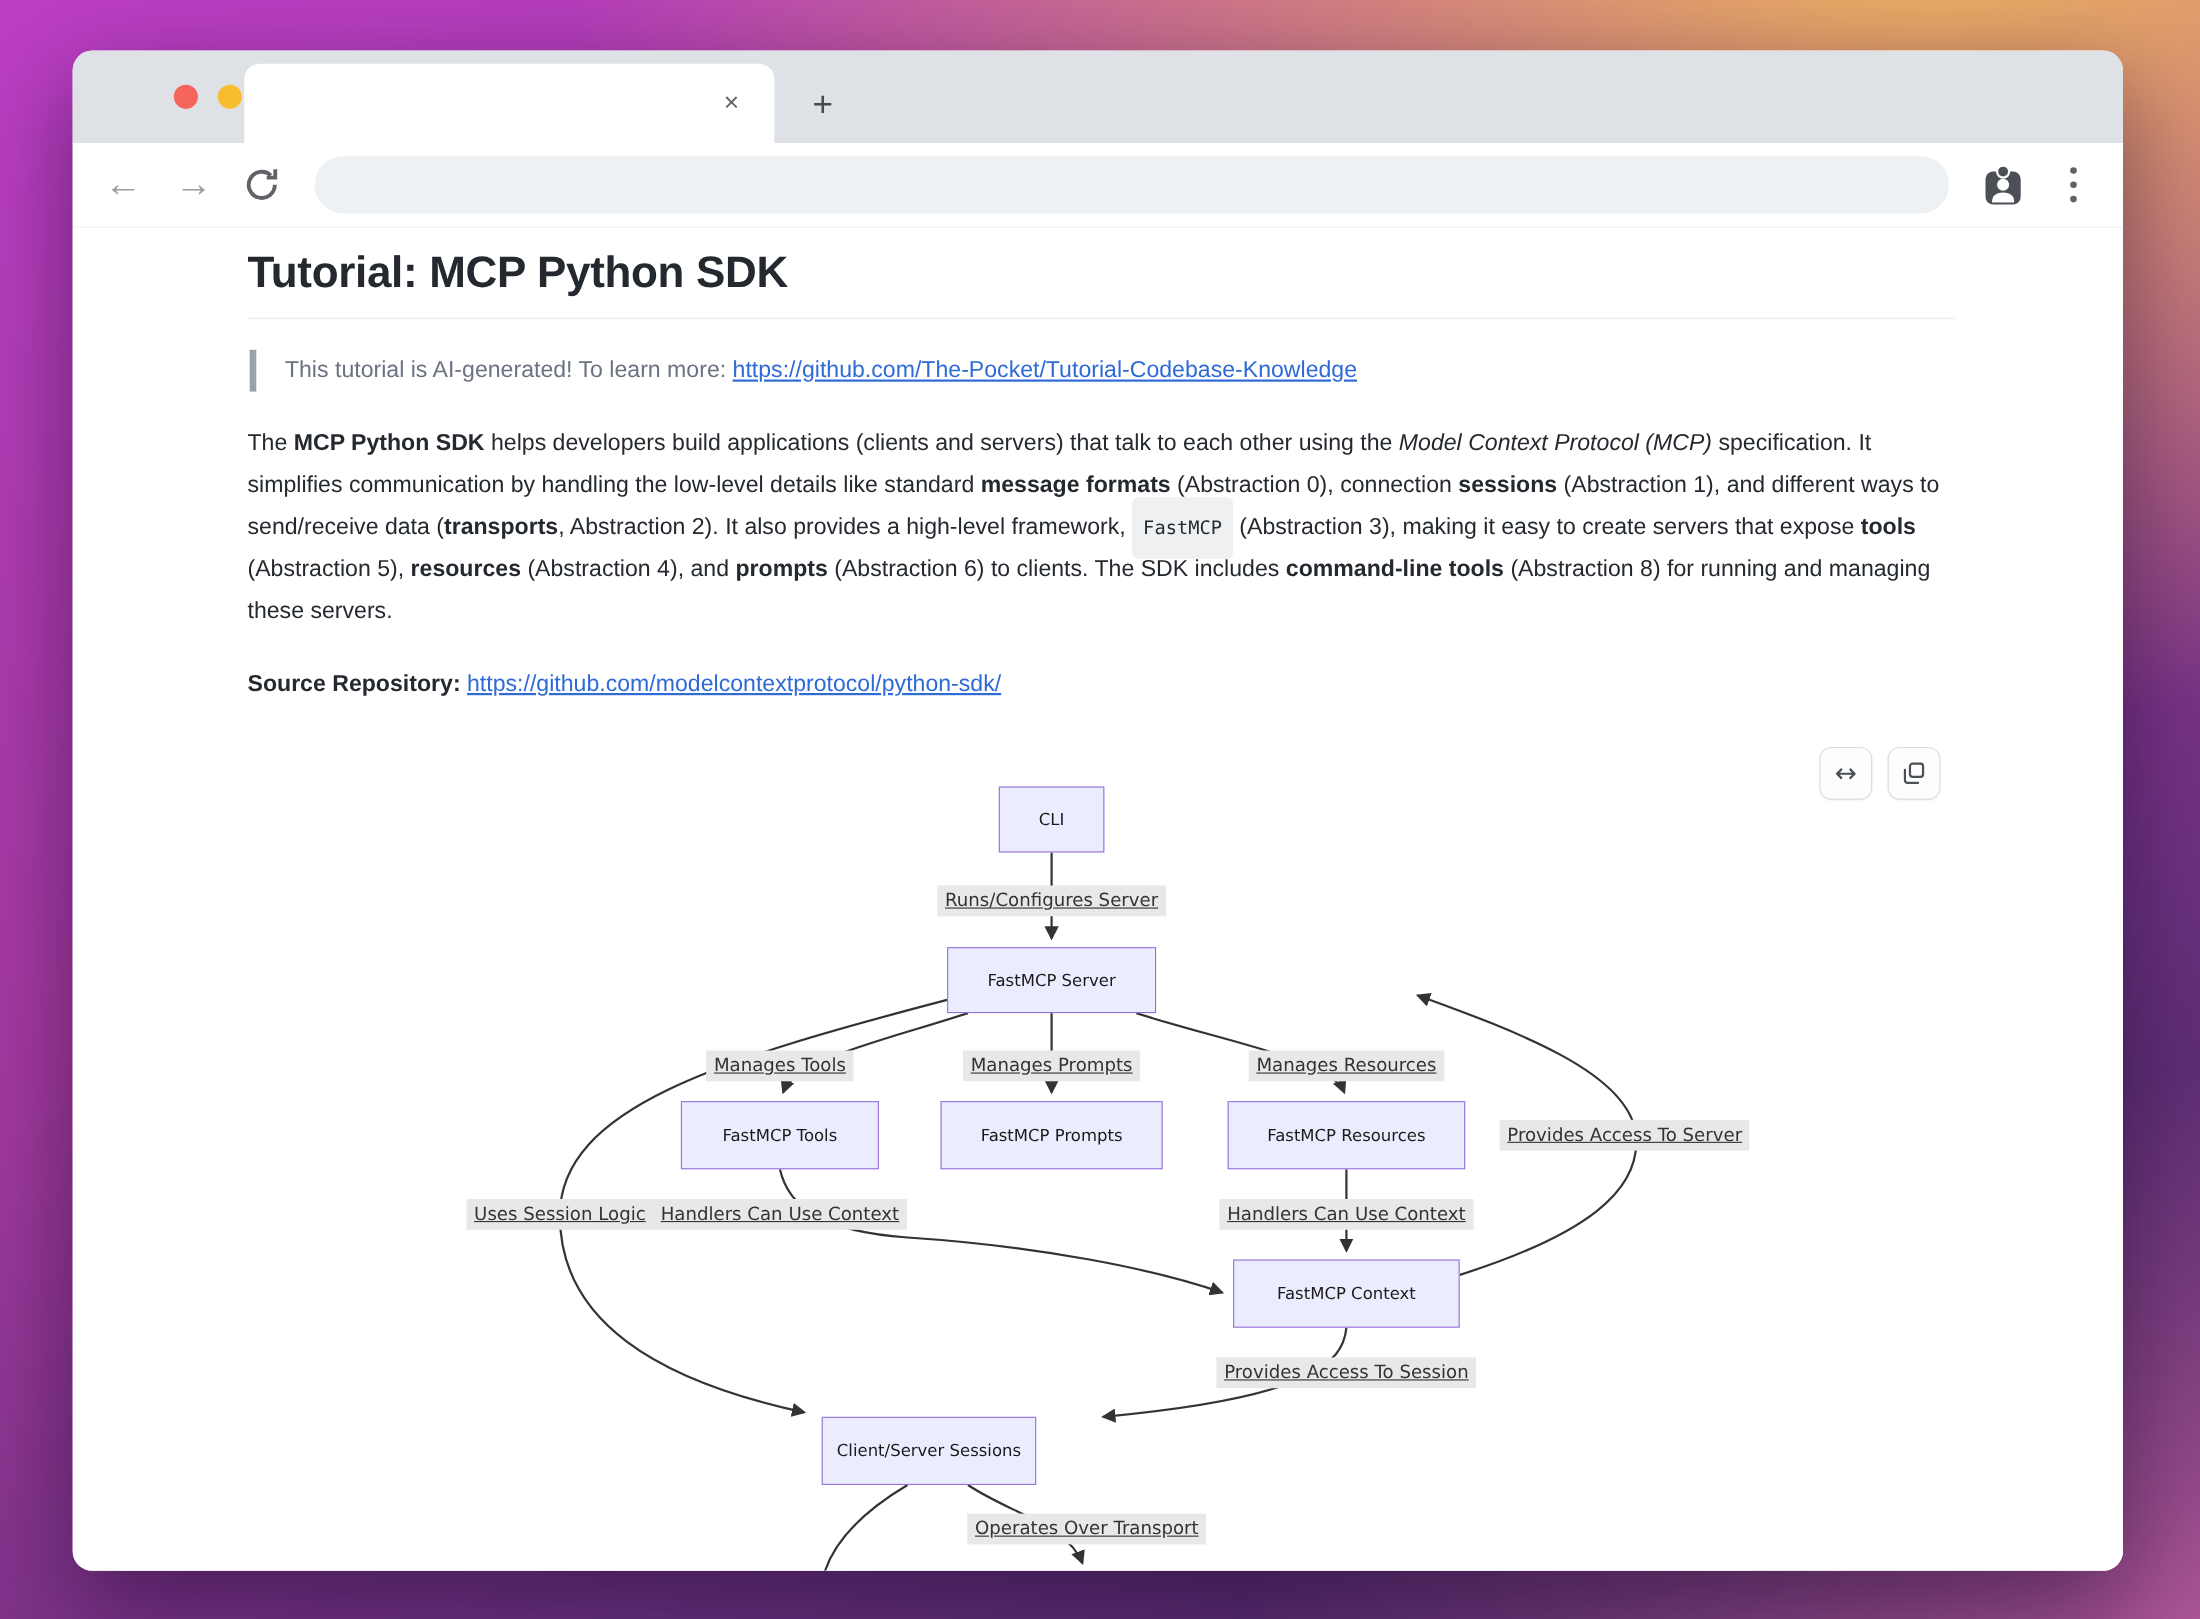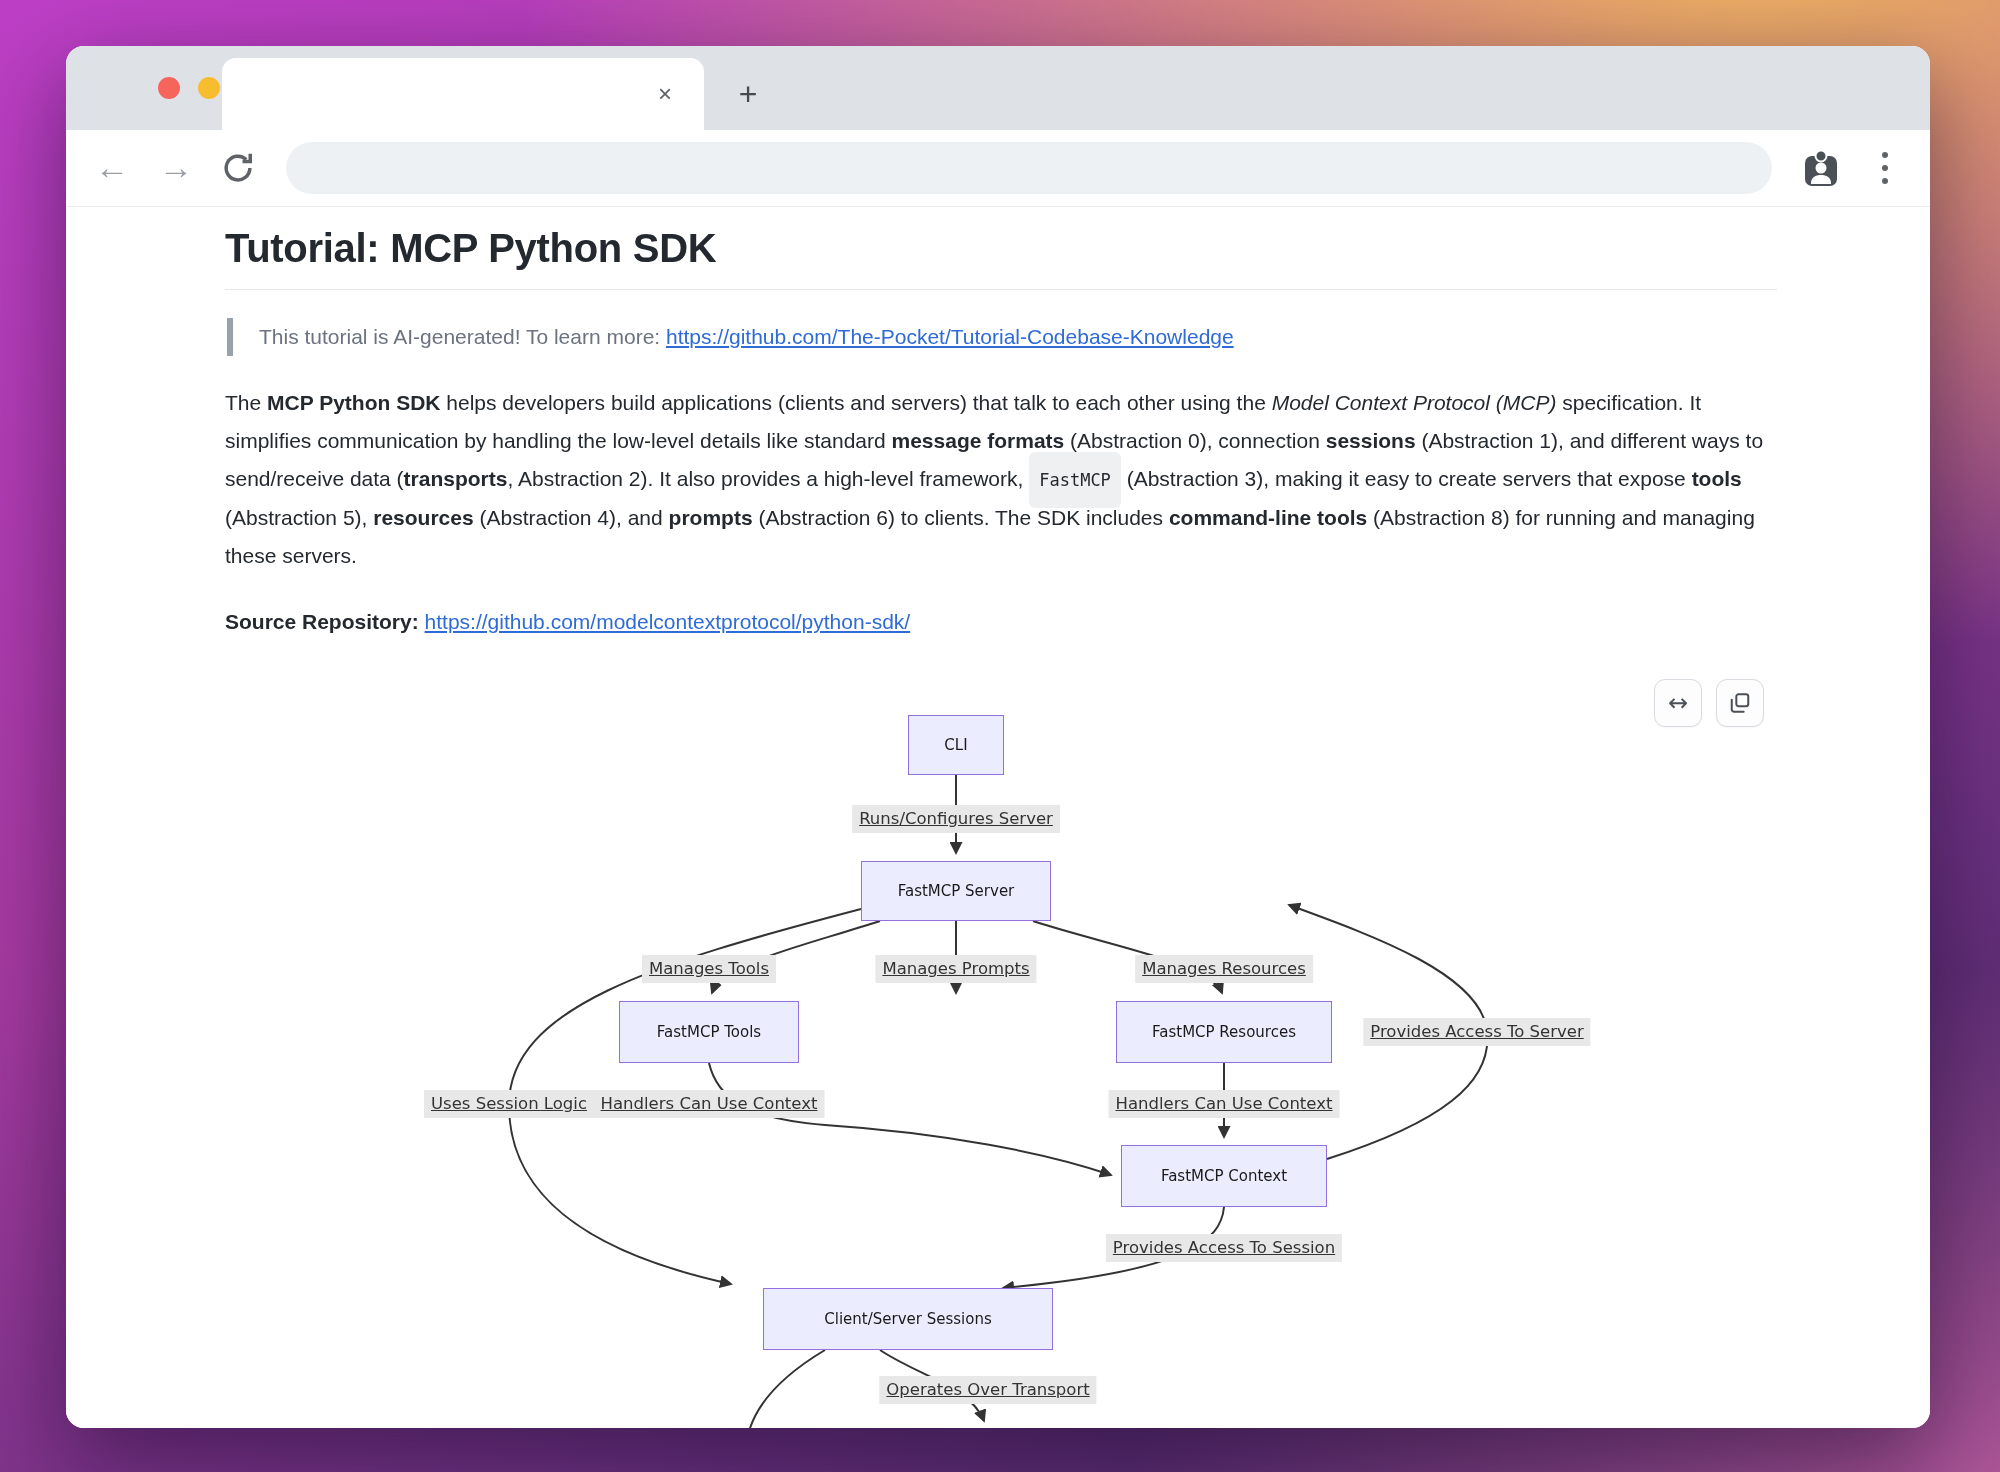--- a/index.html
+++ b/index.html
@@ -178,19 +178,20 @@
       <div class="elabel" style="left:1252px;top:357px">Provides Access To Server</div>
       <div class="elabel" style="left:284px;top:429px">Uses Session Logic</div>
       <div class="elabel" style="left:484px;top:429px">Handlers Can Use Context</div>
       <div class="elabel" style="left:999px;top:429px">Handlers Can Use Context</div>
       <div class="elabel" style="left:999px;top:573px">Provides Access To Session</div>
       <div class="elabel" style="left:763px;top:715px">Operates Over Transport</div>
 
       <div class="node" style="left:683px;top:40px;width:96px;height:60px">CLI</div>
       <div class="node" style="left:636px;top:186px;width:190px;height:60px">FastMCP Server</div>
       <div class="node" style="left:394px;top:326px;width:180px;height:62px">FastMCP Tools</div>
+      <div class="node" style="left:630px;top:326px;width:202px;height:62px">FastMCP Prompts</div>
       <div class="node" style="left:896px;top:470px;width:206px;height:62px">FastMCP Context</div>
       <div class="node" style="left:891px;top:326px;width:216px;height:62px">FastMCP Resources</div>
-      <div class="node" style="left:538px;top:613px;width:290px;height:62px">Client/Server Sessions</div>
+      <div class="node" style="left:522px;top:613px;width:195px;height:62px">Client/Server Sessions</div>
 
     </div>
   </div>
 </div>
 
 </body></html>

